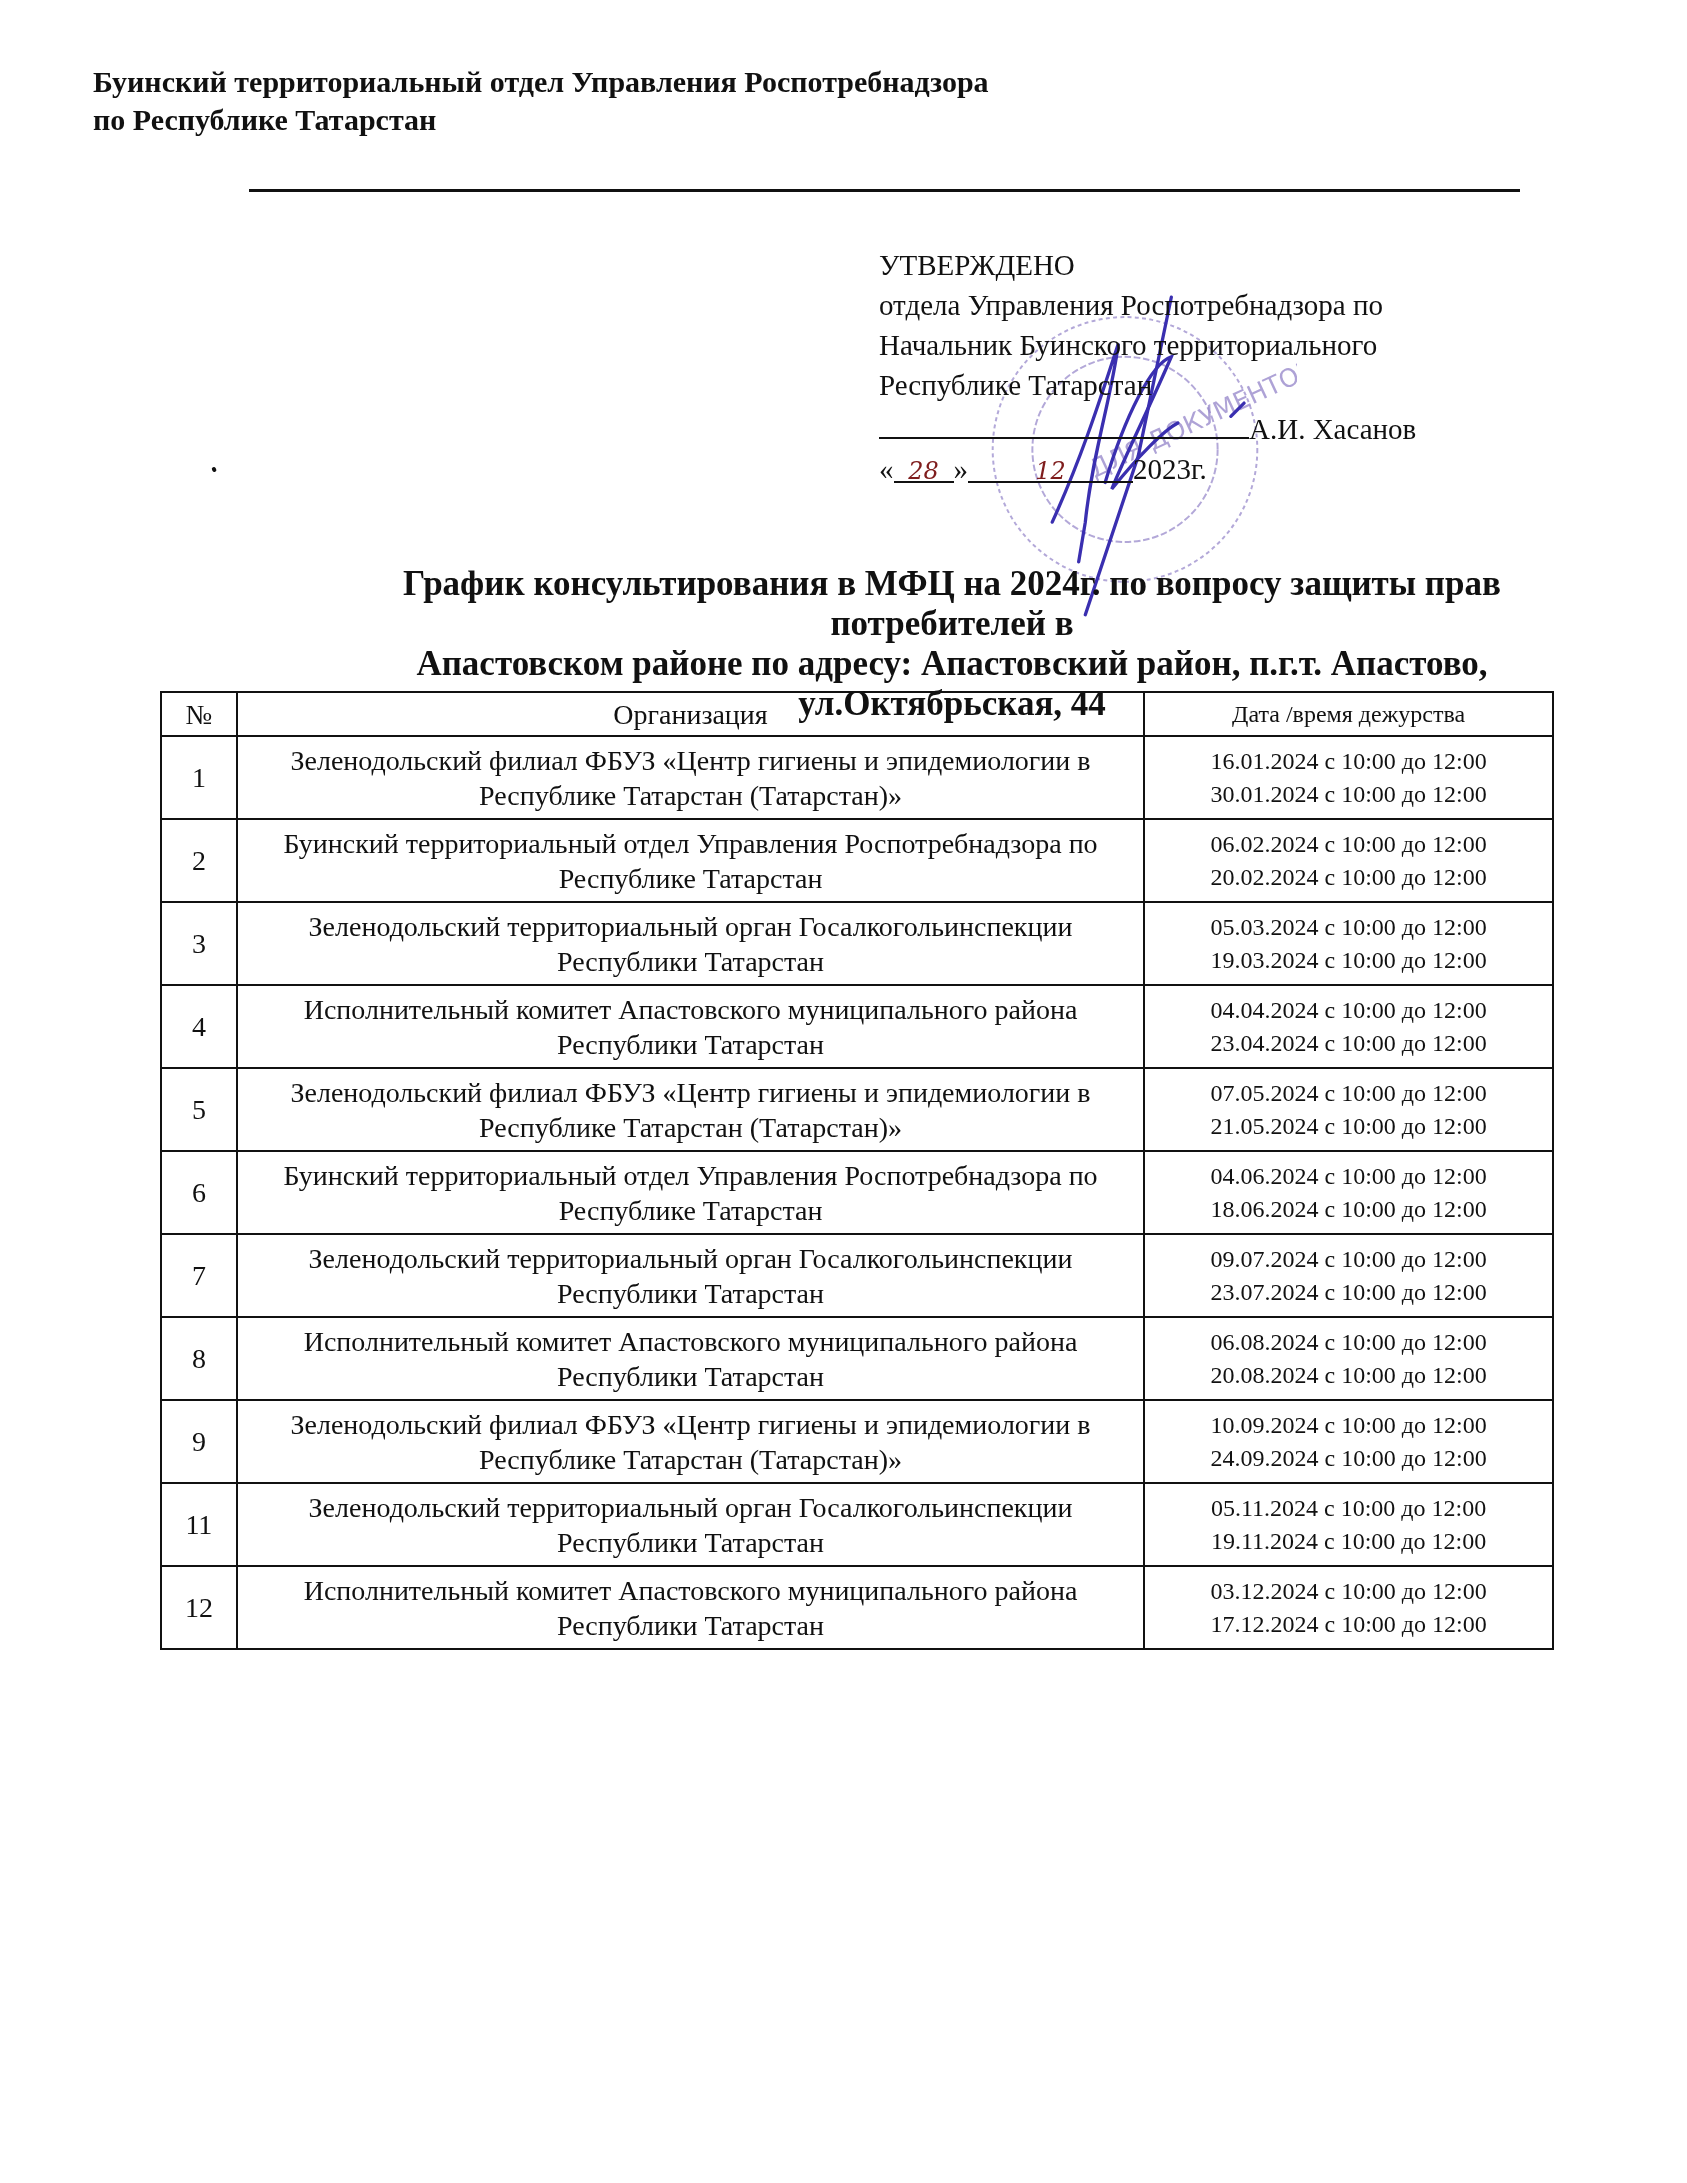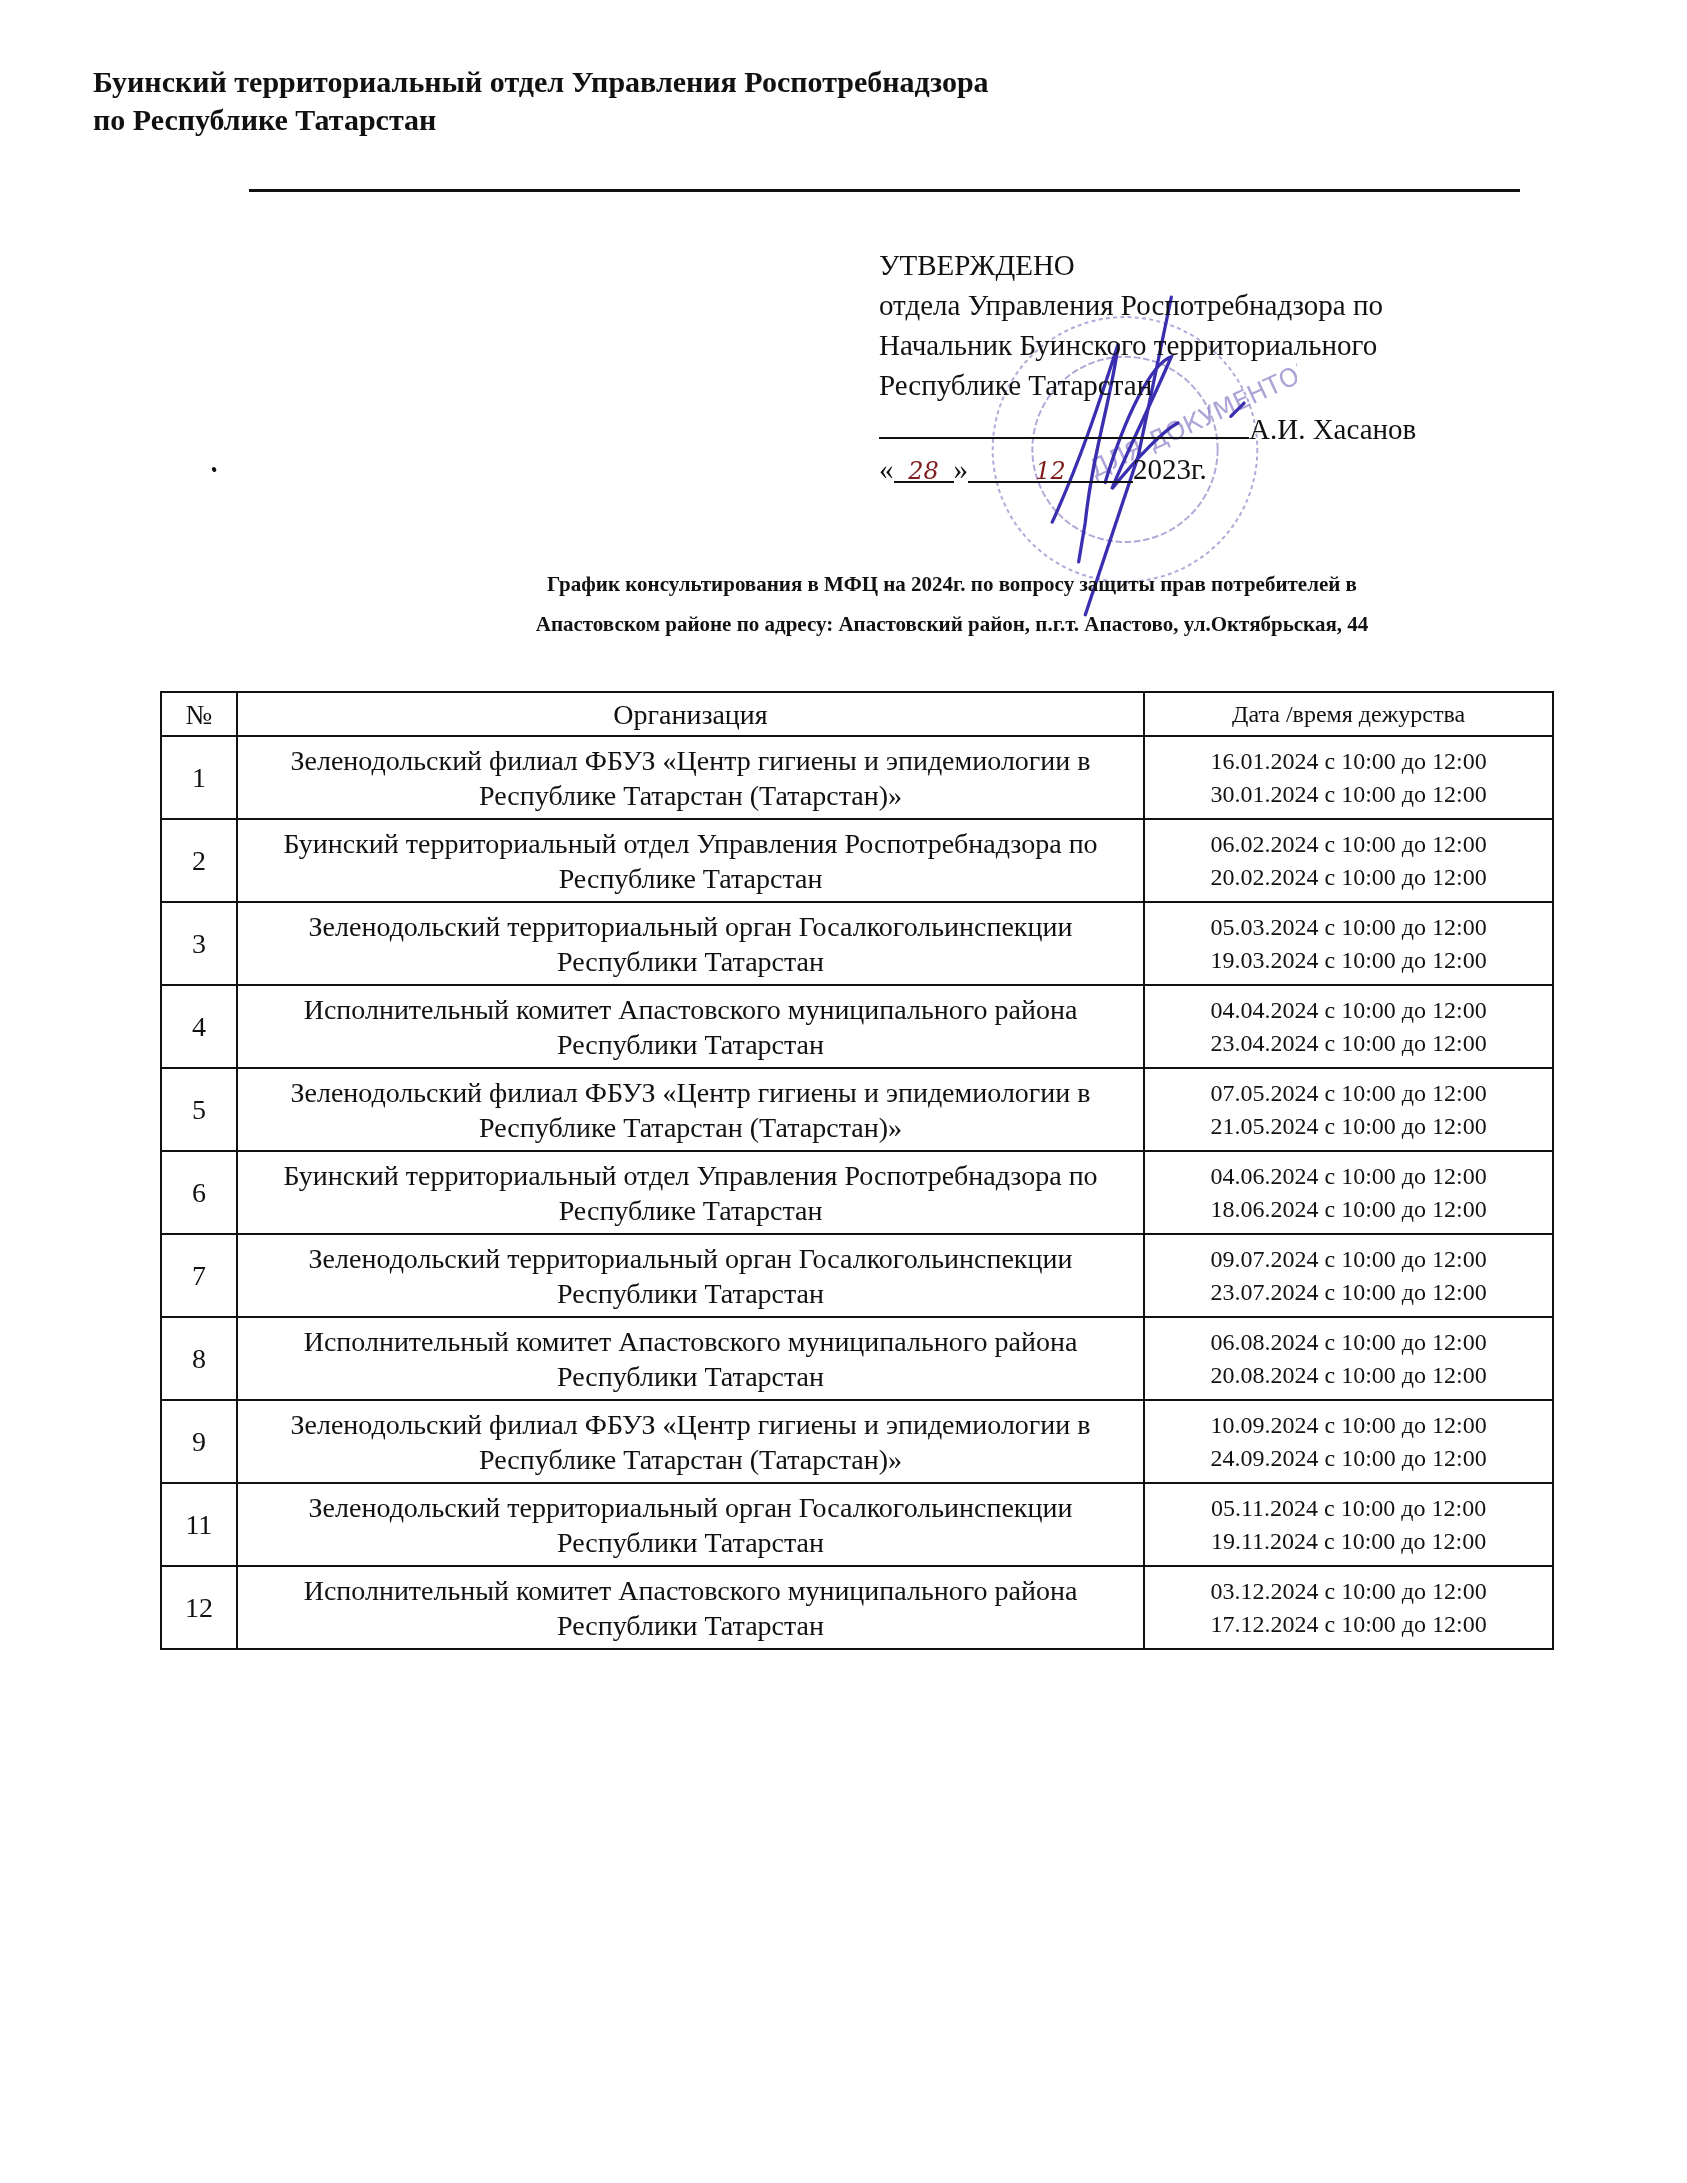--- a/index.html
+++ b/index.html
@@ -10,21 +10,21 @@
                 font-weight: bold; font-size: 30px; line-height: 38px; }
   .org-header div { margin-left: 93px; }
   .rule { left: 249px; top: 189px; width: 1271px; height: 3.3px; background: #111; }
   .approval { left: 879px; top: 232px; width: 595px; font-size: 29px; line-height: 40px; margin-top: 13px; }
   .approval .line { white-space: nowrap; }
   .sigline { display: inline-block; border-bottom: 2px solid #111; height: 32px; vertical-align: baseline; }
   .handwrite { font-family: "DejaVu Serif", serif; font-style: italic; color: #7f1d1d; font-size: 24px; }
   .dot-mark { left: 212px; top: 467px; width: 4px; height: 4.6px; background: #111; border-radius: 2px; transform: rotate(-30deg); }
   .stamp { left: 953px; top: 284px; width: 344px; height: 344px; pointer-events: none; }
   .title { left: 198px; width: 1389px; top: 564px; text-align: center; font-weight: bold;
-           font-size: 21px; line-height: 40px; }
+           font-size: 35px; line-height: 40px; }
   .title div { margin-left: 119px; }
   table.schedule { position: absolute; left: 160px; top: 691px; width: 1394px;
                    border-collapse: collapse; font-size: 26.5px; }
   table.schedule th, table.schedule td { border: 2px solid #111; text-align: center; vertical-align: middle; padding: 0; }
   table.schedule th { font-weight: normal; height: 42px; line-height: 29px; }
   table.schedule td { height: 81px; }
   .c-num { width: 74px; font-size: 28px; }
   .c-org { width: 908px; line-height: 35px; font-size: 28px; }
   .c-date { width: 408px; line-height: 33px; font-size: 24px; }
 </style>

